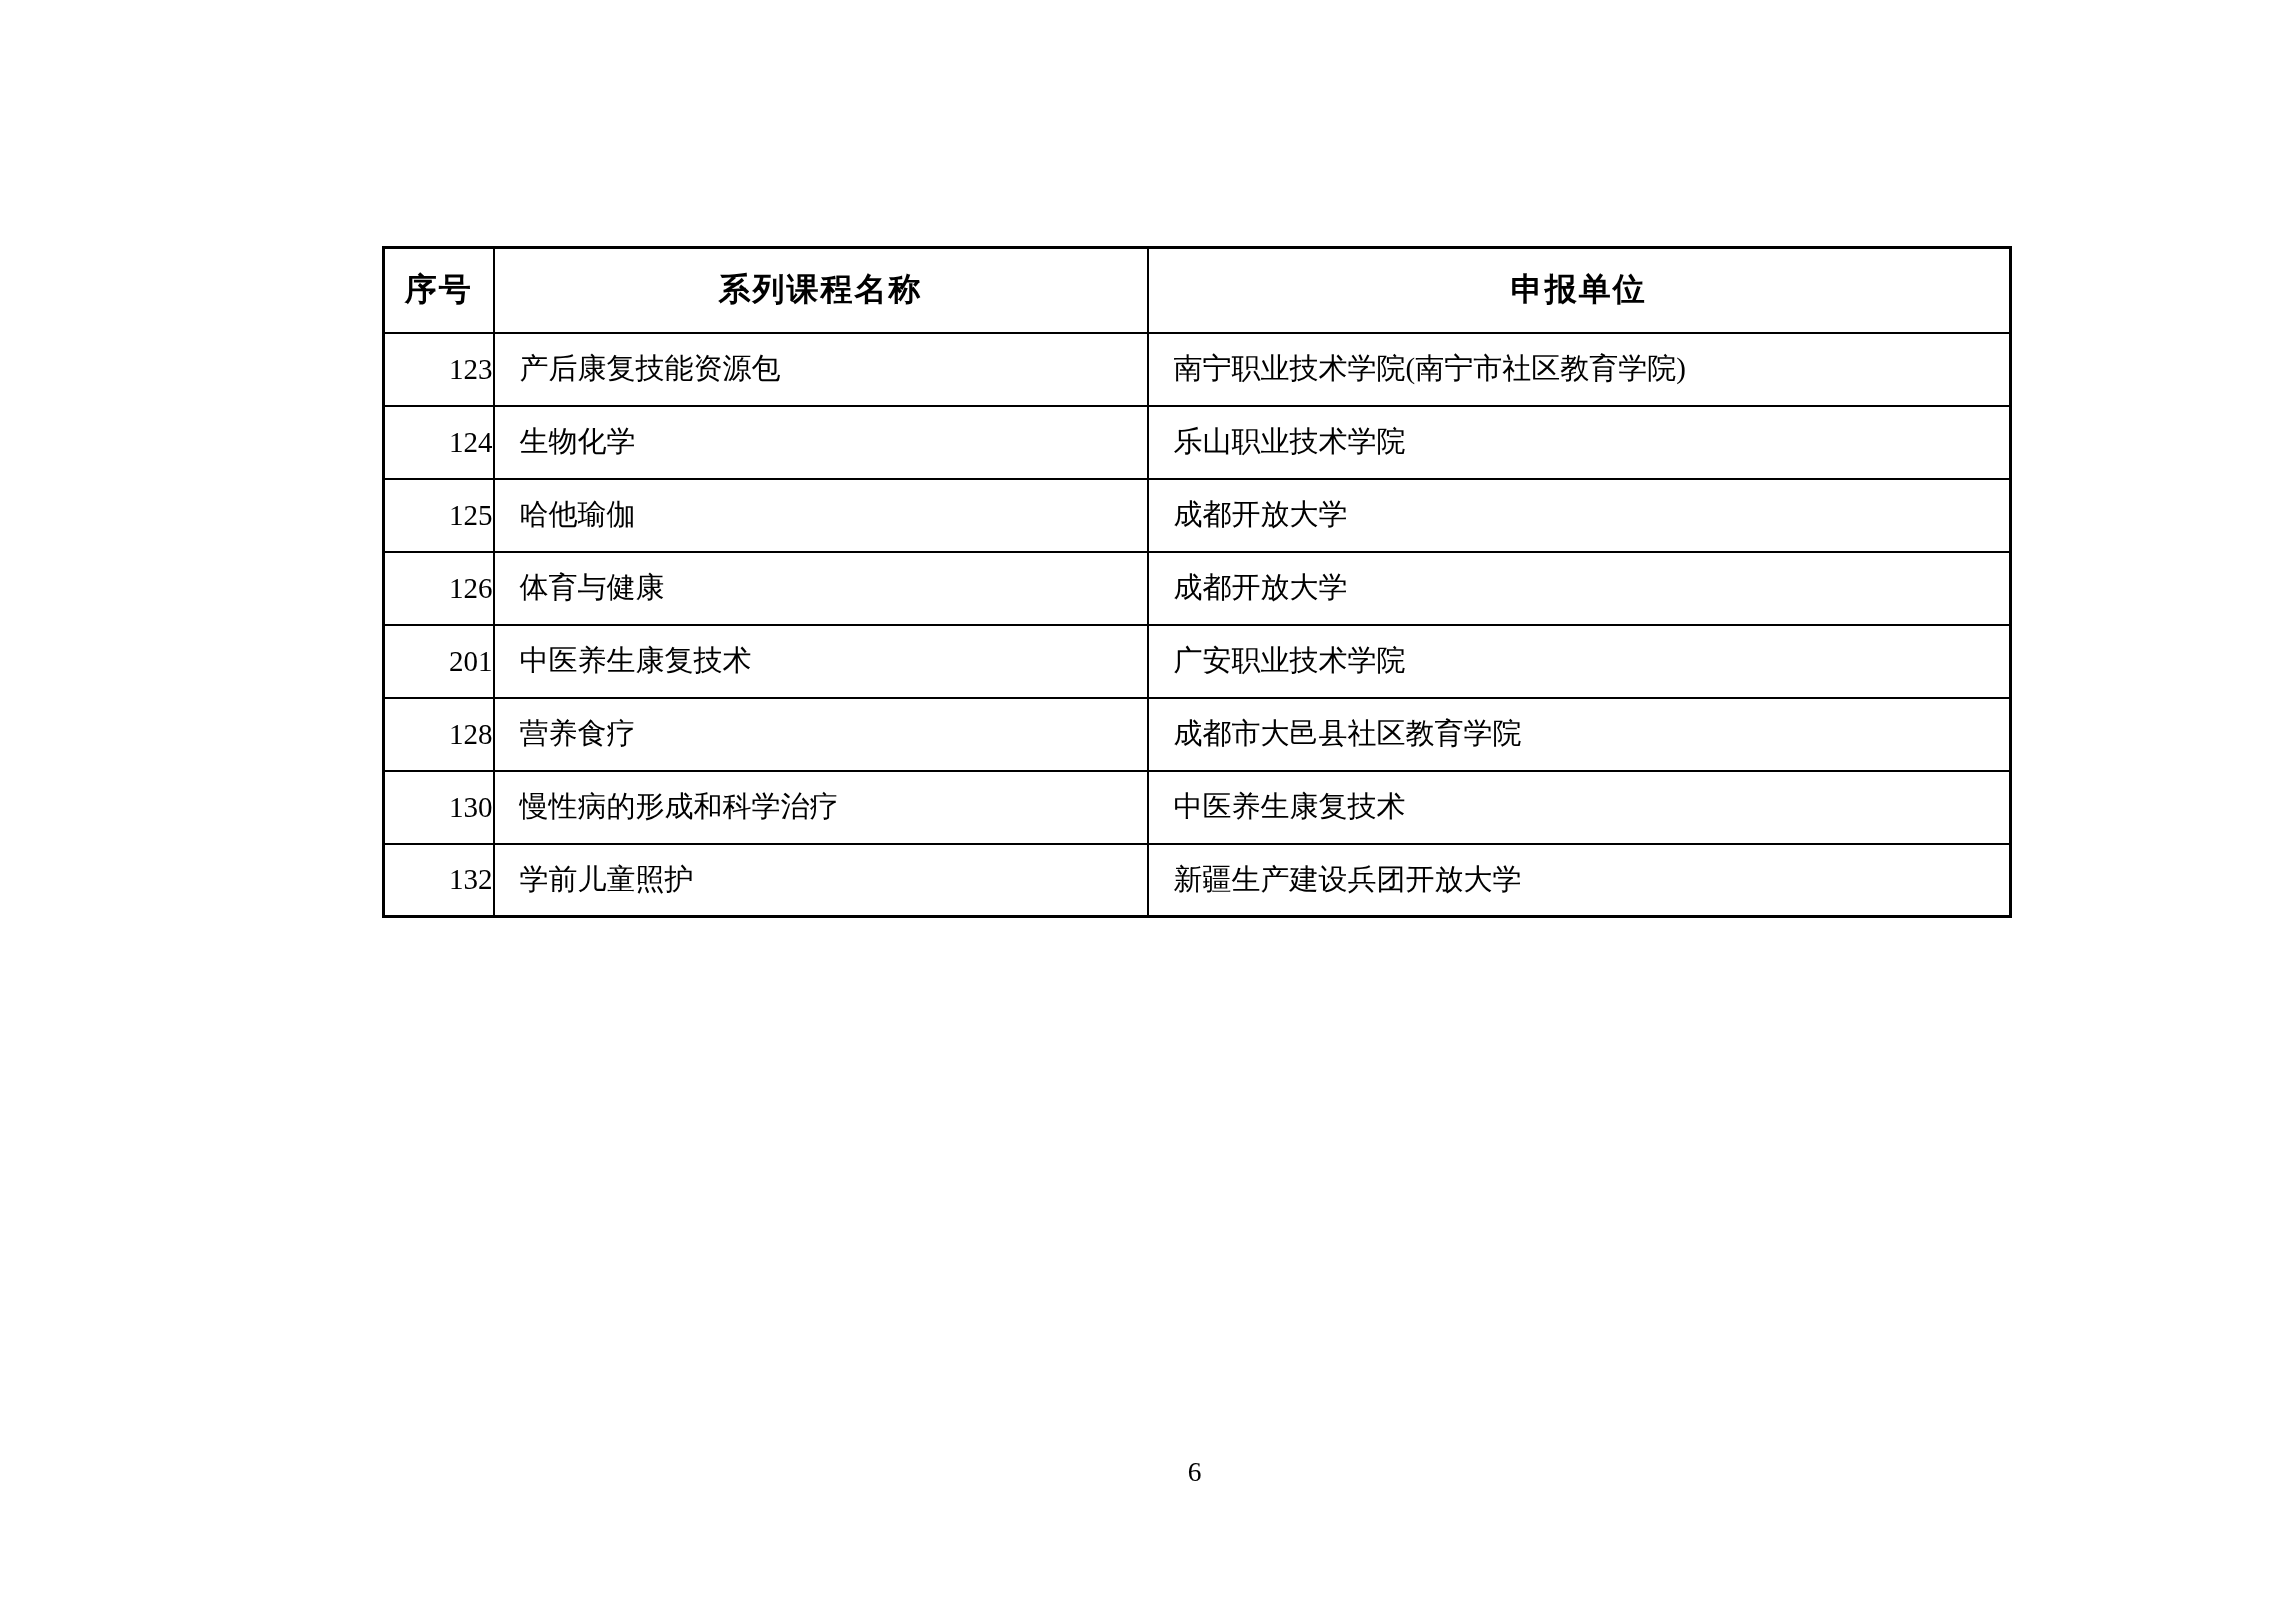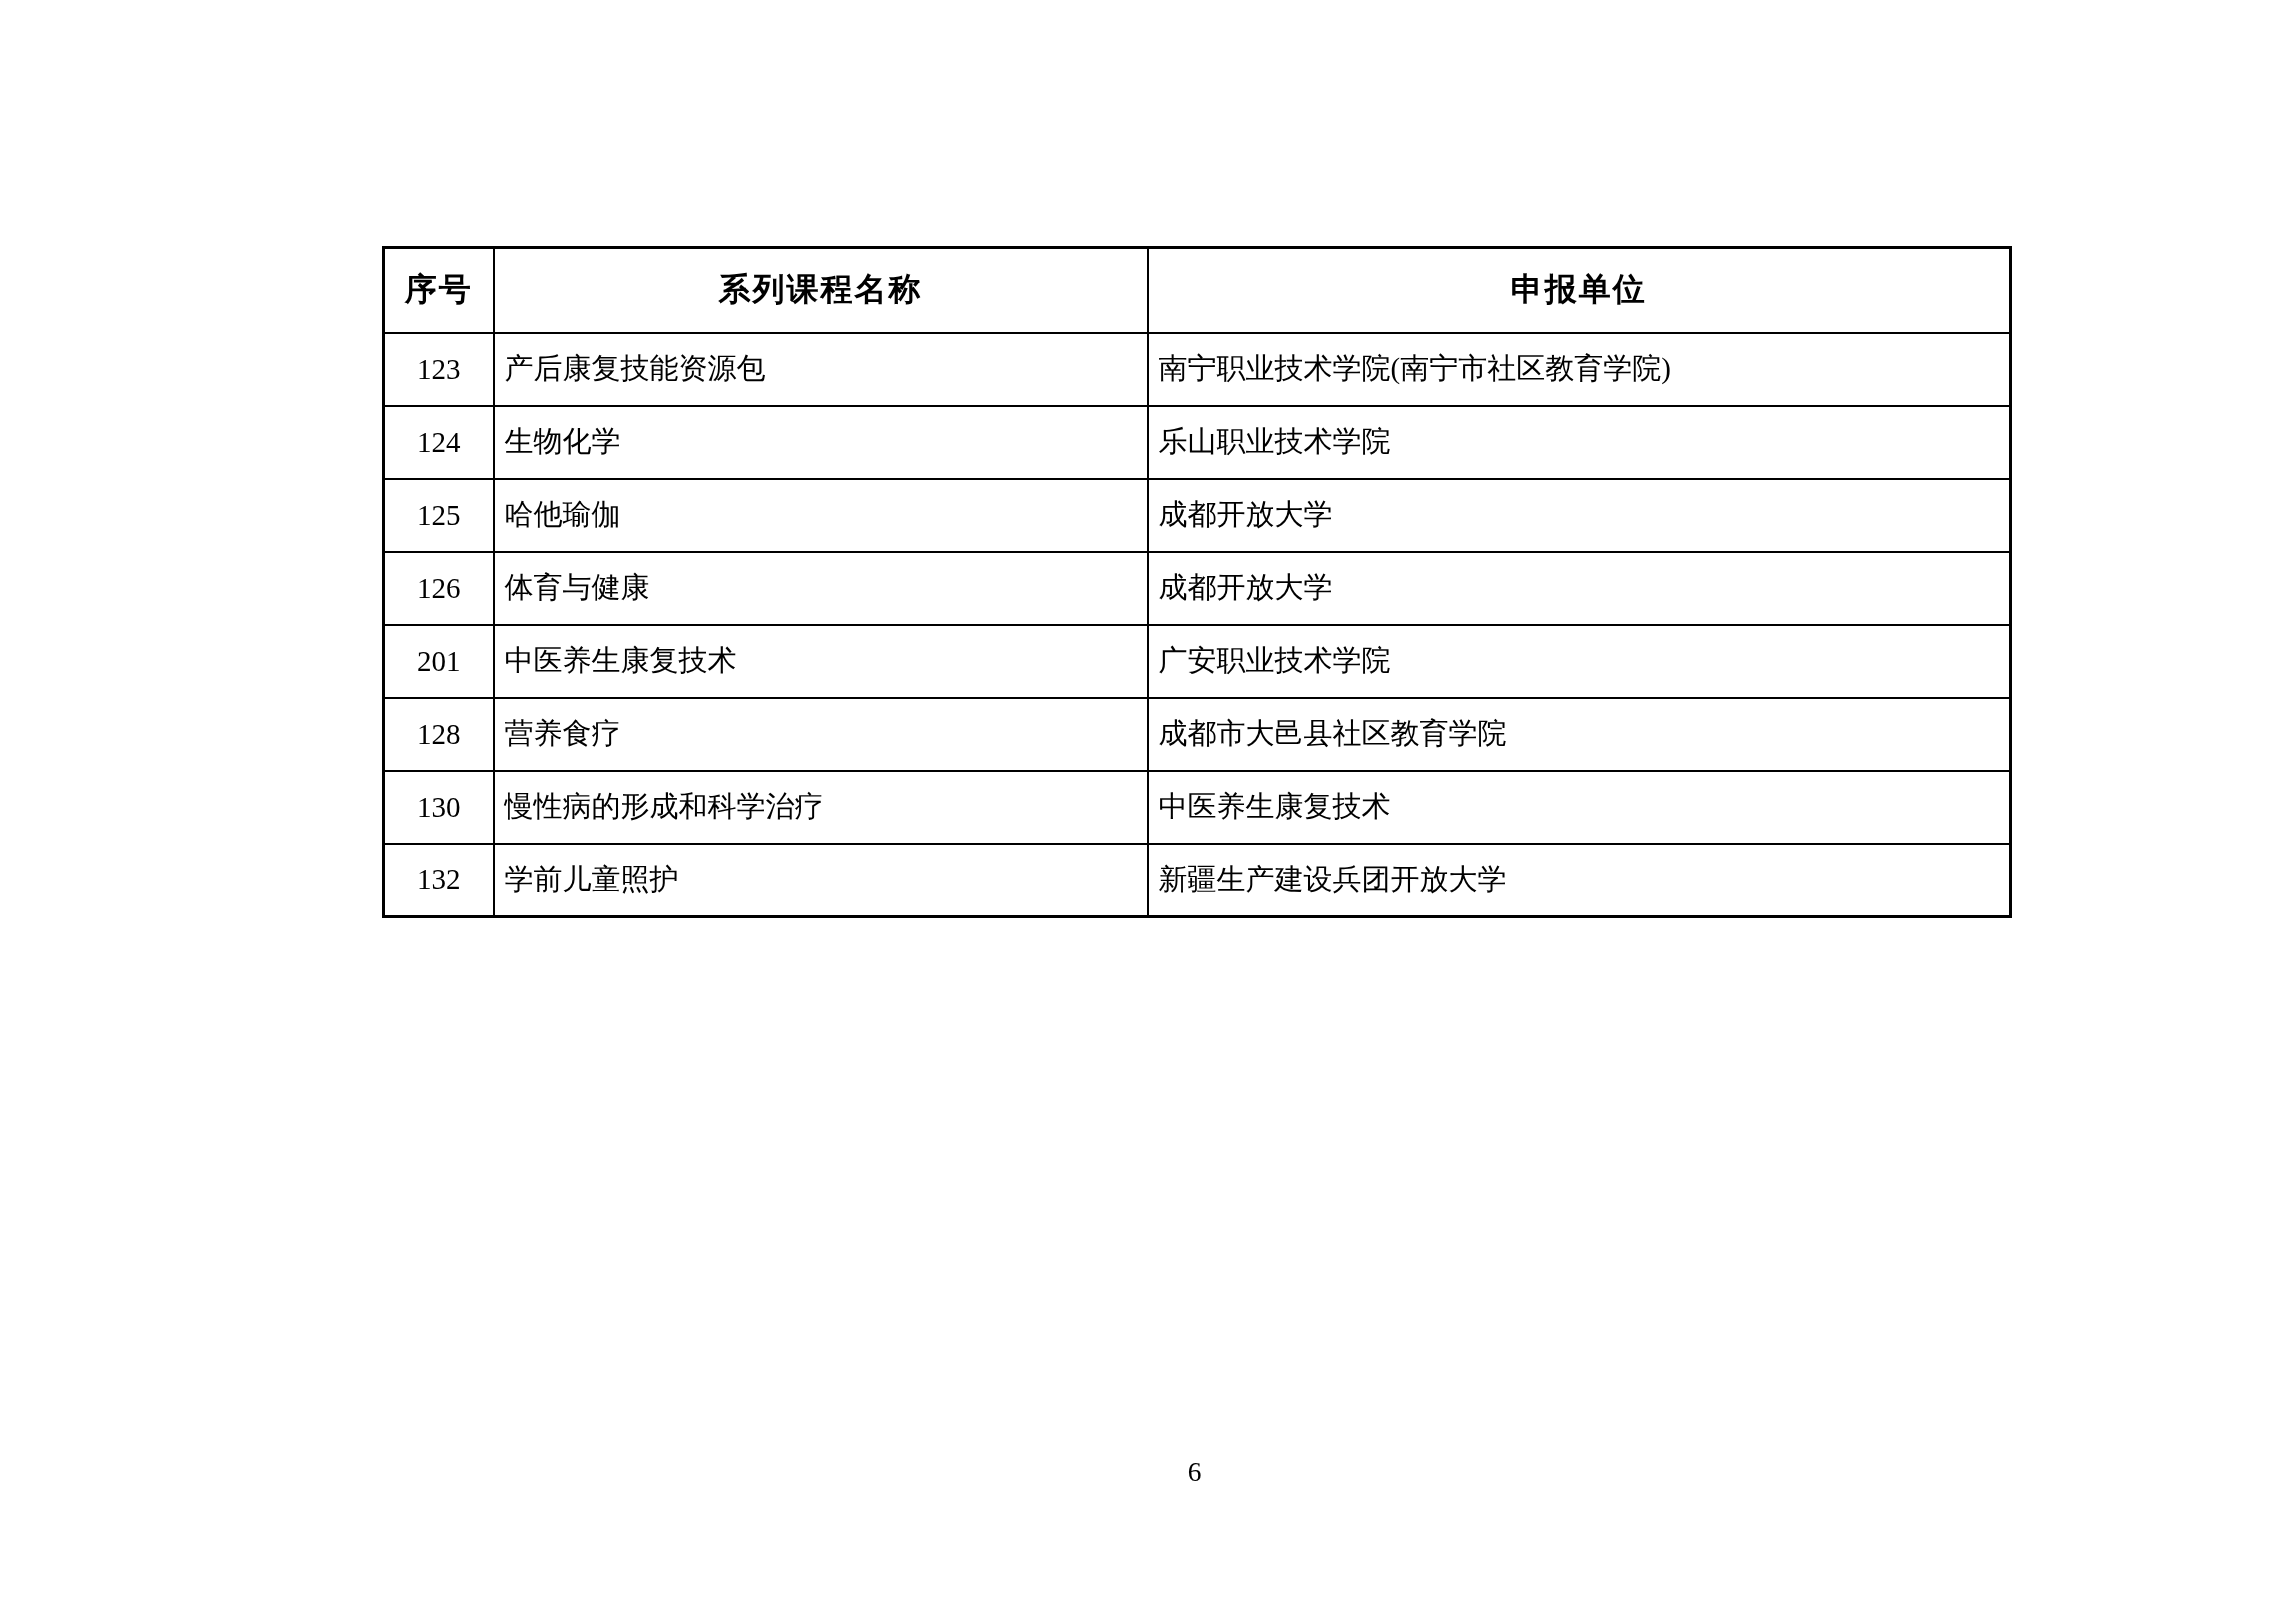--- a/index.html
+++ b/index.html
@@ -41,26 +41,26 @@
     font-weight: bold;
     text-align: center;
     letter-spacing: 2px;
   }
   .doc-table td {
     height: 73px;
     font-size: 29px;
     font-weight: normal;
   }
   td.col-no {
-    text-align: center;
+    text-align: right;
     font-size: 29px;
   }
   td.col-course, td.col-unit {
     text-align: left;
-    padding-left: 10px;
+    padding-left: 25px;
   }
   .col-1 { width: 110px; }
   .col-2 { width: 654px; }
   .col-3 { width: 863px; }
   .page-number {
     position: absolute;
     top: 1457px;
     left: 0;
     width: 2293px;
     text-align: center;

